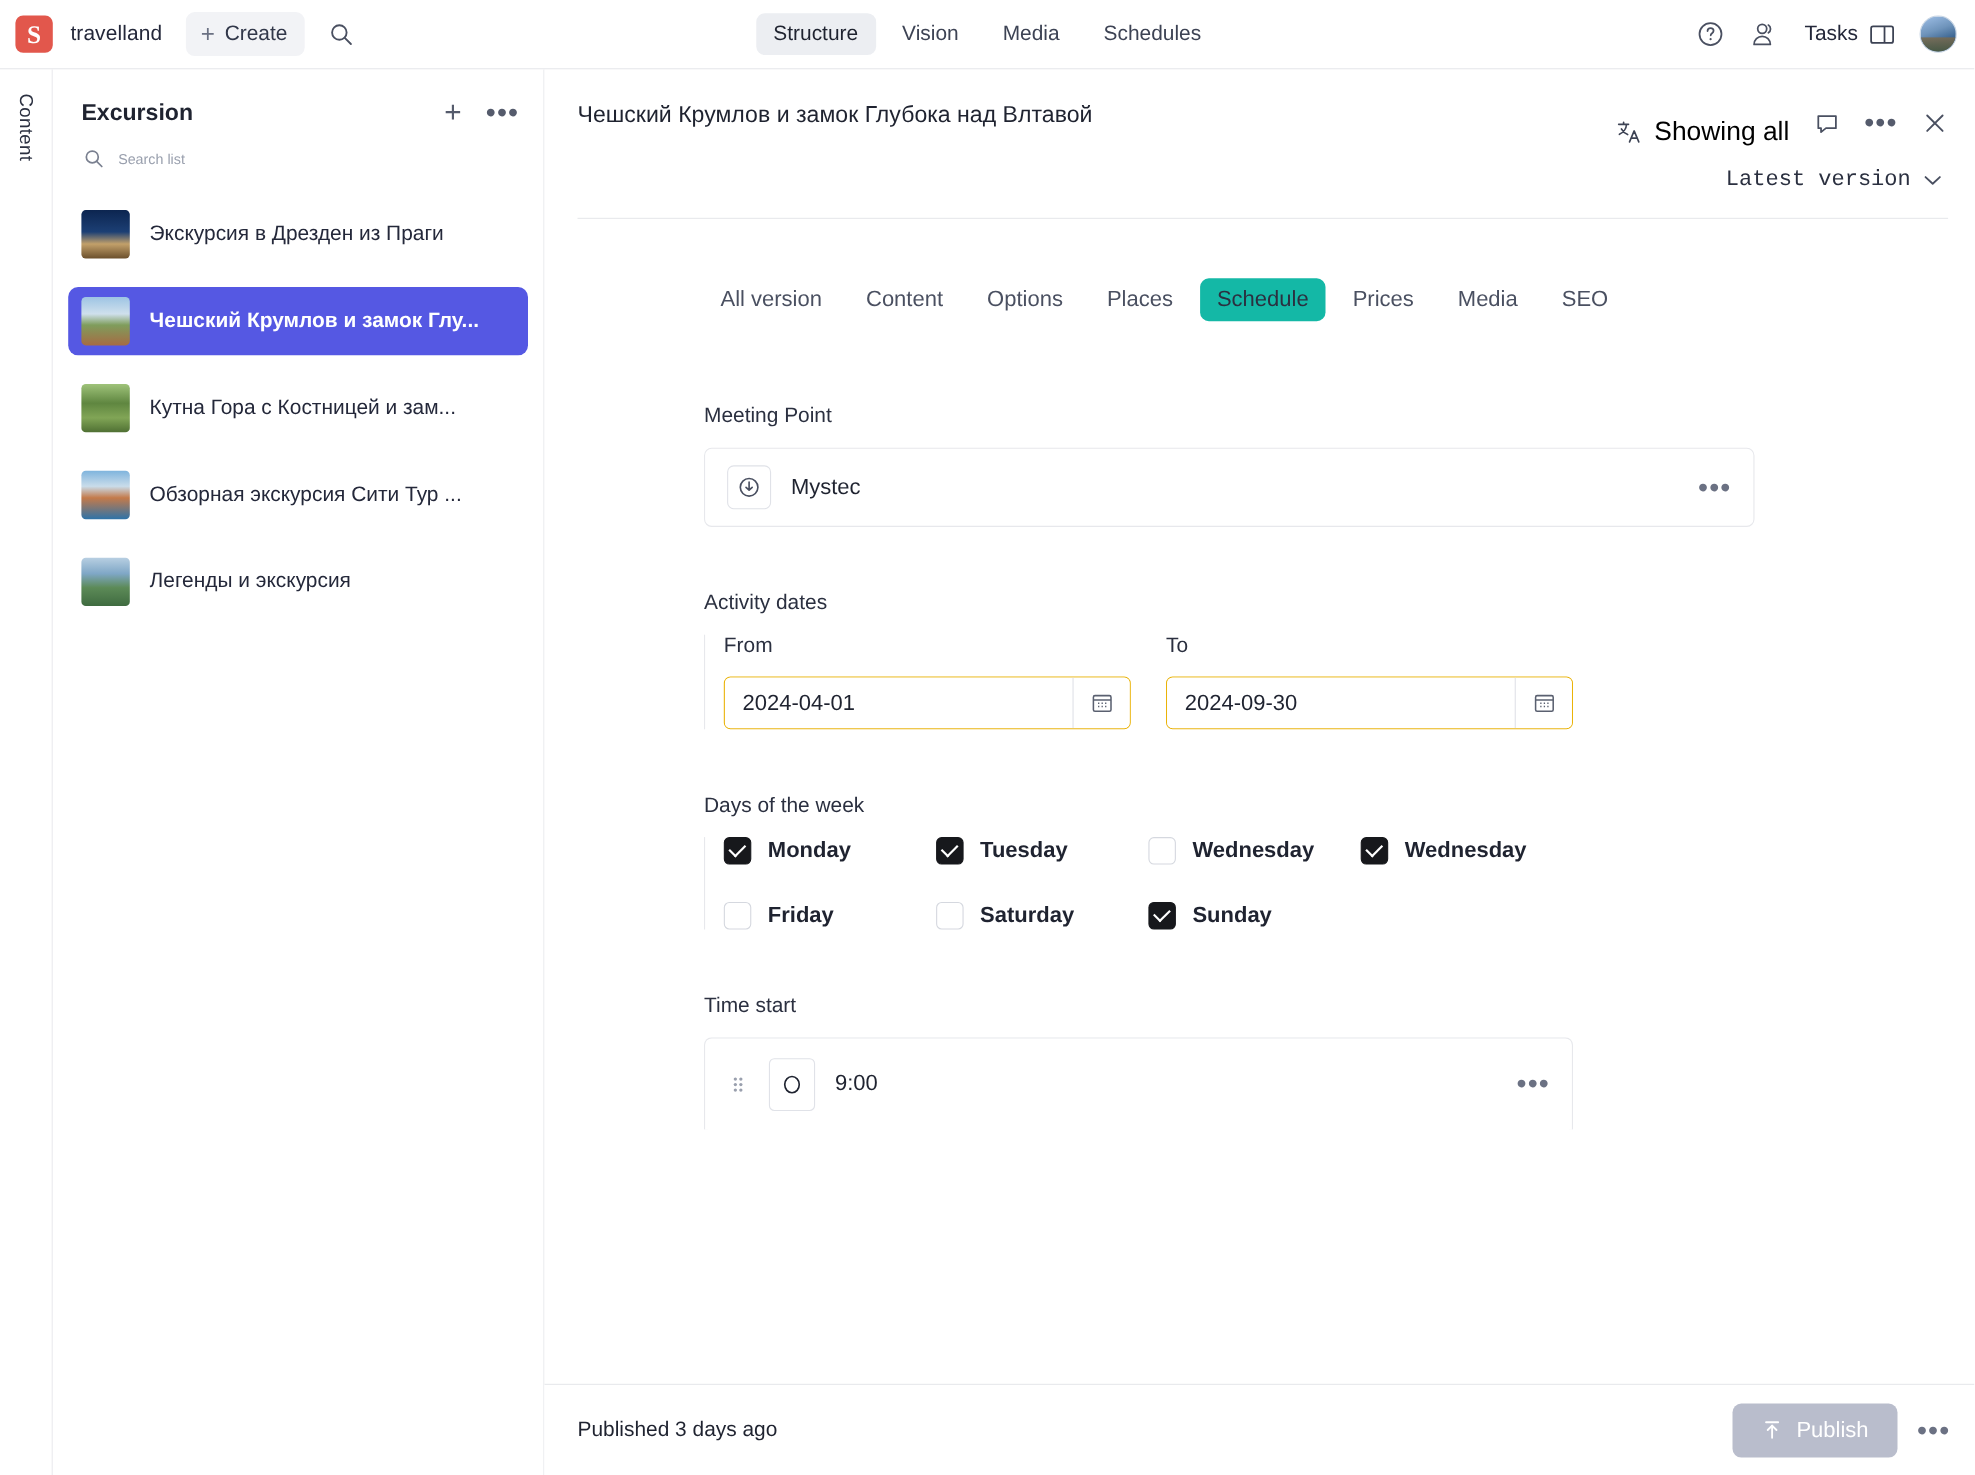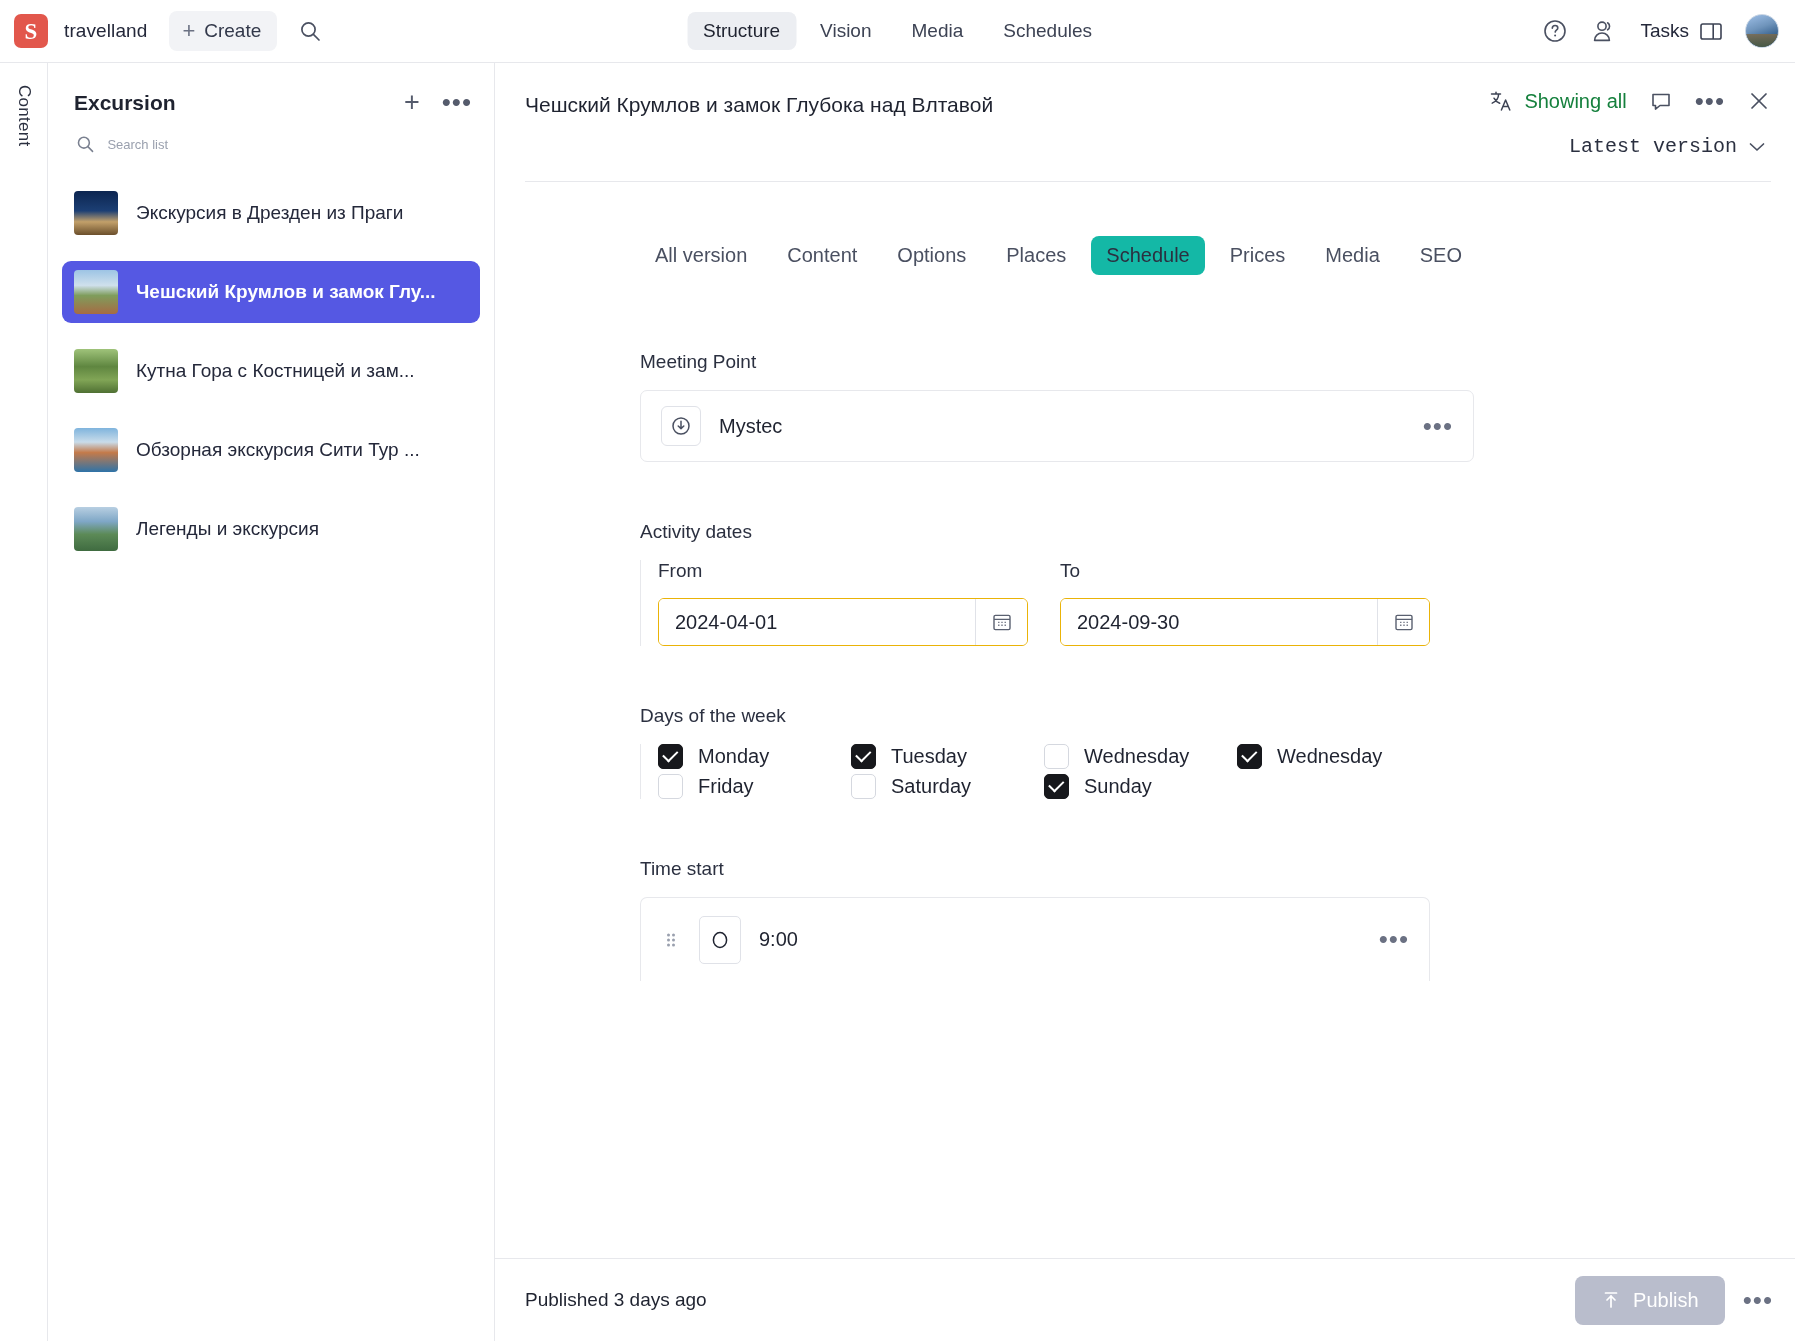--- a/index.html
+++ b/index.html
@@ -121,21 +121,21 @@
   .t5 { background: linear-gradient(180deg,#7fb4dd 0%,#c9dcea 32%,#c47a4a 56%,#2e73a8 100%); }
   .t6 { background: linear-gradient(180deg,#b8cfe2 0%,#7fa7c6 33%,#5c8a57 62%,#3f6b40 100%); }
 
   
   .main { flex: 1; display: flex; flex-direction: column; min-width: 0; background: #fff; }
   .main-head { padding: 26px 24px 0 30px; }
   .mh-row1 { display: flex; align-items: flex-start; }
   .doc-title { font-size: 21px; color: #1f2330; padding-top: 4px; }
   .mh-actions { margin-left: auto; display: flex; align-items: center; gap: 22px; }
   .showing-all { display: flex; align-items: center; gap: 11px; cursor: pointer; }
-  .showing-all span { font-size: 20px; color: #15803d; }
+  .showing-all span { font-size: 24px; color: #000000; margin-top: 17px; }
   .mh-row2 { display: flex; justify-content: flex-end; padding: 18px 6px 0 0; font-family: Liberation Mono, monospace; }
   .version-sel { display: flex; align-items: center; gap: 12px; cursor: pointer; font-size: 20px; color: #2b3040; }
   .chev { font-size: 15px; color: #6b7183; }
 
   .main-sep { height: 1px; background: #e7e8ec; margin-top: 23px; }
 
   .scroll { flex: 1; overflow: hidden; }
 
   .tabs-row {
     display: flex; align-items: center; gap: 10px;
@@ -144,21 +144,21 @@
   .ftab { font-size: 20px; color: #4a5061; padding: 8px 15px; border-radius: 8px; cursor: pointer; white-space: nowrap; }
   .ftab.active { background: #14b8a6; color: #2b3040; }
 
   .form { padding: 76px 0 0 145px; max-width: 920px; }
   .field { margin-bottom: 59px; }
   .field-label { font-size: 19px; color: #2b3040; margin-bottom: 17px; }
 
   .card {
     border: 1px solid #e7e8ec; border-radius: 7px; background: #fff;
     height: 72px; display: flex; align-items: center; padding: 0 20px 0 20px;
-    width: 834px;
+    width: 955px;
   }
   .card-ico {
     width: 40px; height: 40px; border: 1px solid #e0e2e8; border-radius: 6px;
     display: flex; align-items: center; justify-content: center; margin-right: 18px;
   }
   .card-text { font-size: 20px; color: #1f2330; }
   .card-dots { margin-left: auto; font-size: 26px; line-height: .55; color: #6b7183; letter-spacing: 1px; cursor: pointer; }
 
   .grouped { border-left: 1px solid #e7e8ec; padding-left: 17px; width: 790px; }
   .dates-row { display: flex; gap: 32px; }
@@ -171,21 +171,21 @@
   .date-input input {
     flex: 1; border: none; outline: none; padding: 0 16px;
     font-size: 20px; color: #1f2330; font-family: "Liberation Sans", sans-serif;
   }
   .cal-btn {
     width: 52px; border-left: 1px solid #e0e2e8;
     display: flex; align-items: center; justify-content: center; cursor: pointer; background: #fff;
   }
 
   .days-grid {
-    display: grid; grid-template-columns: repeat(4, 1fr); row-gap: 5px;
+    display: grid; grid-template-columns: repeat(4, 1fr); row-gap: 34px; font-weight: bold;
   }
   .day { display: flex; align-items: center; gap: 15px; cursor: pointer; }
   .cbox {
     width: 25px; height: 25px; min-width: 25px; border-radius: 5px;
     border: 1px solid #d5d8df; background: #fff;
     display: flex; align-items: center; justify-content: center;
   }
   .cbox.on { background: #17181c; border-color: #17181c; }
   .cbox.on::after {
     content: ""; width: 12px; height: 7px;

